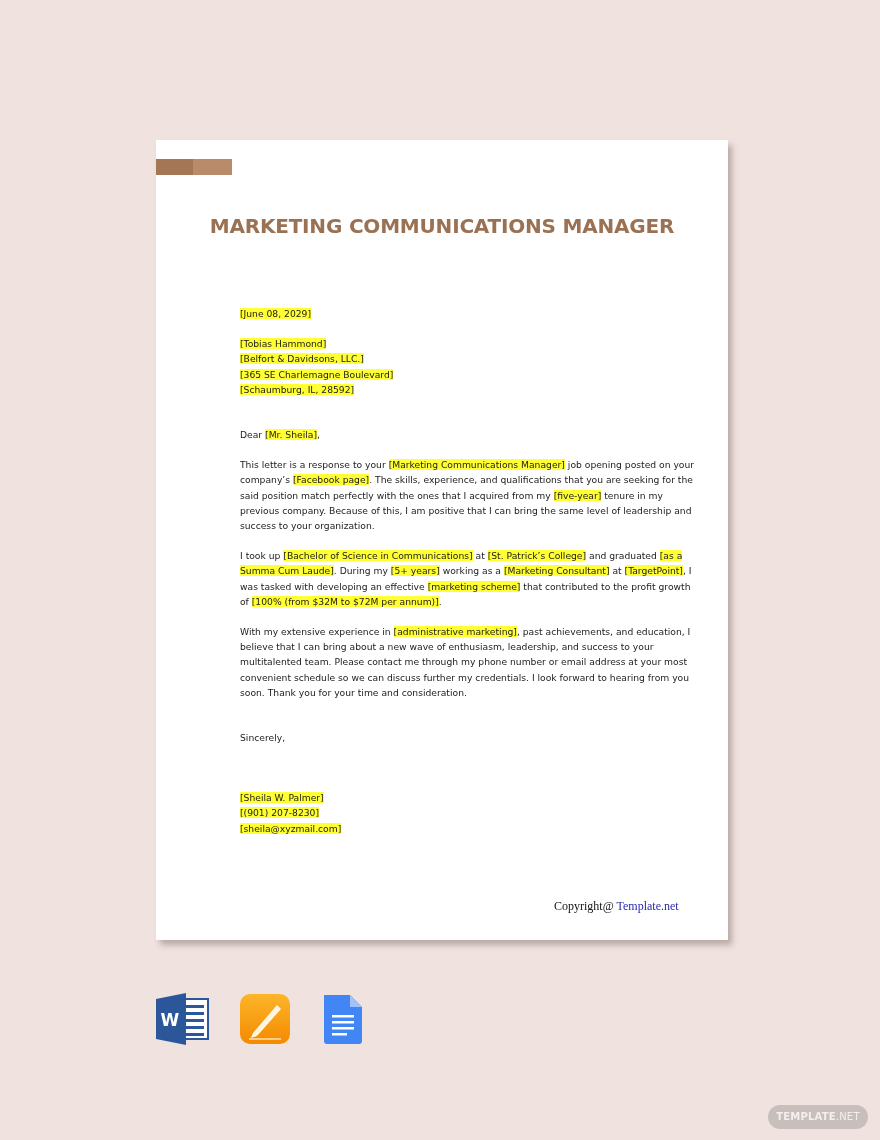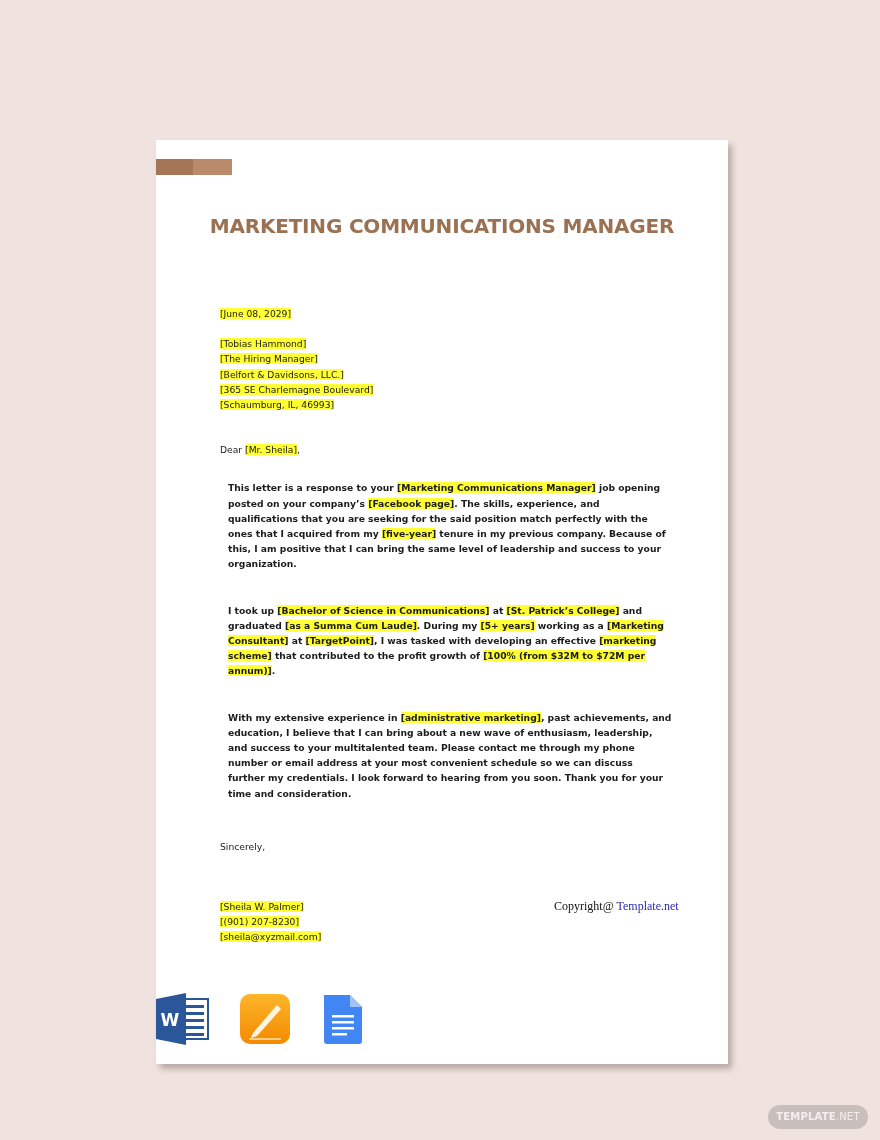--- a/index.html
+++ b/index.html
@@ -6,50 +6,50 @@
   body {
     width: 880px; height: 1140px;
     background: #f0e3df;
     position: relative;
     overflow: hidden;
     font-family: "Liberation Sans", sans-serif;
   }
   .page {
     position: absolute;
     left: 156px; top: 140px;
-    width: 572px; height: 924px;
+    width: 572px; height: 800px;
     background: #ffffff;
     box-shadow: 4px 5px 6px rgba(120, 100, 95, 0.45);
   }
   .accent-bar { position: absolute; left: 0; top: 19px; height: 16px; display: flex; }
   .accent-bar .seg1 { width: 37px; height: 16px; background: #a57656; }
   .accent-bar .seg2 { width: 39px; height: 16px; background: #b98b6a; }
   .title {
     position: absolute; left: 0; top: 72px; width: 572px;
     text-align: center;
     font-family: "DejaVu Sans", sans-serif;
     font-weight: bold;
     color: #9a7152;
     font-size: 20px;
     line-height: 29px;
     letter-spacing: -0.2px;
   }
   .body-text {
-    position: absolute; left: 64px; top: 166px; width: 460px;
+    position: absolute; left: 84px; top: 166px; width: 460px;
     font-family: "DejaVu Sans", sans-serif;
     font-size: 9.2px;
     color: #1c1c1c;
     line-height: 15.2px;
   }
   .hl { background: #ffff33; }
   .block { margin: 0; }
   .gap1 { height: 15px; }
   .gap2 { height: 30px; }
   .gap3 { height: 45px; }
-  .para { margin: 8px; font-weight: bold; }
+  .para { margin: 0; }
   .copyright {
     position: absolute; left: 398px; top: 759px;
     font-family: Liberation Serif, serif;
     font-size: 12px; color: #111;
   }
   .copyright .link { color: #2a2ab0; }
   .apps { position: absolute; left: 156px; top: 993px; display: flex; align-items: flex-start; }
   .app-icon { width: 54px; height: 52px; margin-right: 29px; position: relative; }
   .watermark {
     position: absolute; left: 768px; top: 1105px;
@@ -73,24 +73,23 @@
   <div class="title">
     <div>MARKETING COMMUNICATIONS MANAGER</div>
   </div>
 
   <div class="body-text">
     <div class="block"><span class="hl">[June 08, 2029]</span></div>
     <div class="gap1"></div>
 
     <div class="block">
       <div><span class="hl">[Tobias Hammond]</span></div>
-      <div><span class="hl">[The Hiring Manager]</span></div>
       <div><span class="hl">[Belfort &amp; Davidsons, LLC.]</span></div>
       <div><span class="hl">[365 SE Charlemagne Boulevard]</span></div>
-      <div><span class="hl">[Schaumburg, IL, 46993]</span></div>
+      <div><span class="hl">[Schaumburg, IL, 28592]</span></div>
     </div>
     <div class="gap2"></div>
 
     <div class="block"><span>Dear </span><span class="hl">[Mr. Sheila]</span><span>,</span></div>
     <div class="gap1"></div>
 
     <p class="para"><span>This letter is a response to your </span><span class="hl">[Marketing Communications Manager]</span><span> job opening posted on your company’s </span><span class="hl">[Facebook page]</span><span>. The skills, experience, and qualifications that you are seeking for the said position match perfectly with the ones that I acquired from my </span><span class="hl">[five-year]</span><span> tenure in my previous company. Because of this, I am positive that I can bring the same level of leadership and success to your organization.</span></p>
     <div class="gap1"></div>
 
     <p class="para"><span>I took up </span><span class="hl">[Bachelor of Science in Communications]</span><span> at </span><span class="hl">[St. Patrick’s College]</span><span> and graduated </span><span class="hl">[as a Summa Cum Laude]</span><span>. During my </span><span class="hl">[5+ years]</span><span> working as a </span><span class="hl">[Marketing Consultant]</span><span> at </span><span class="hl">[TargetPoint]</span><span>, I was tasked with developing an effective </span><span class="hl">[marketing scheme]</span><span> that contributed to the profit growth of </span><span class="hl">[100% (from $32M to $72M per annum)]</span><span>.</span></p>

